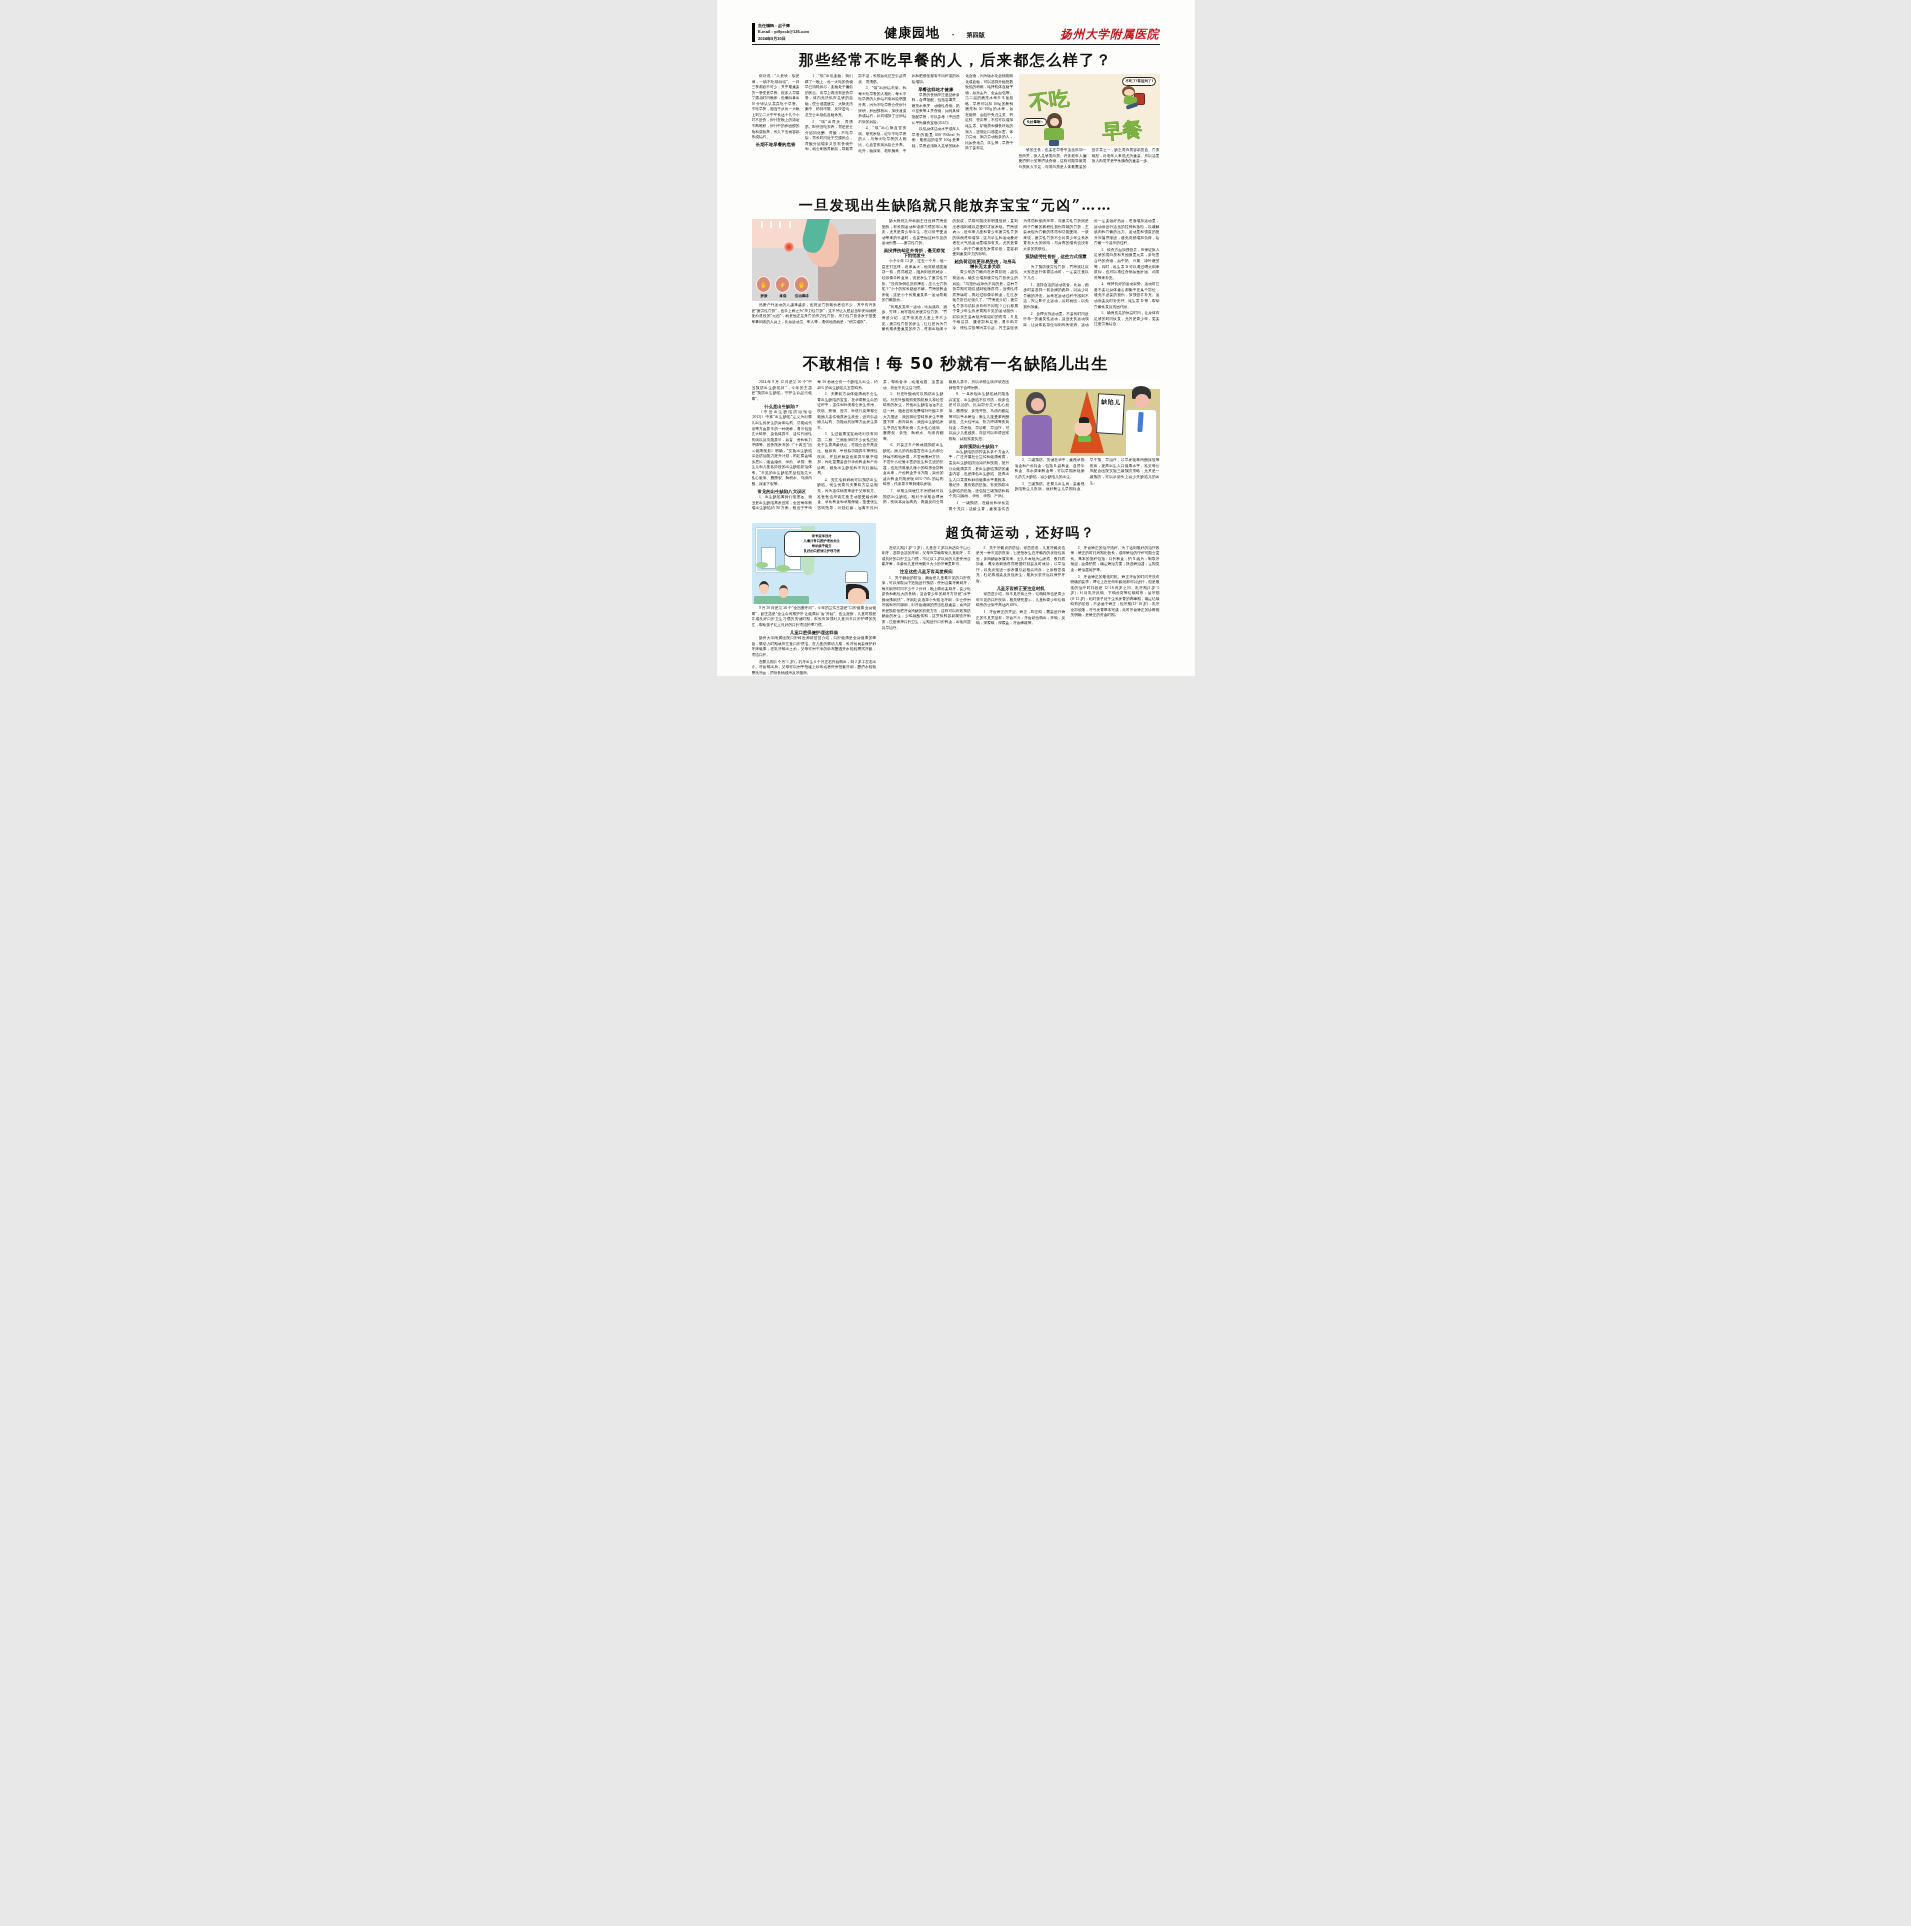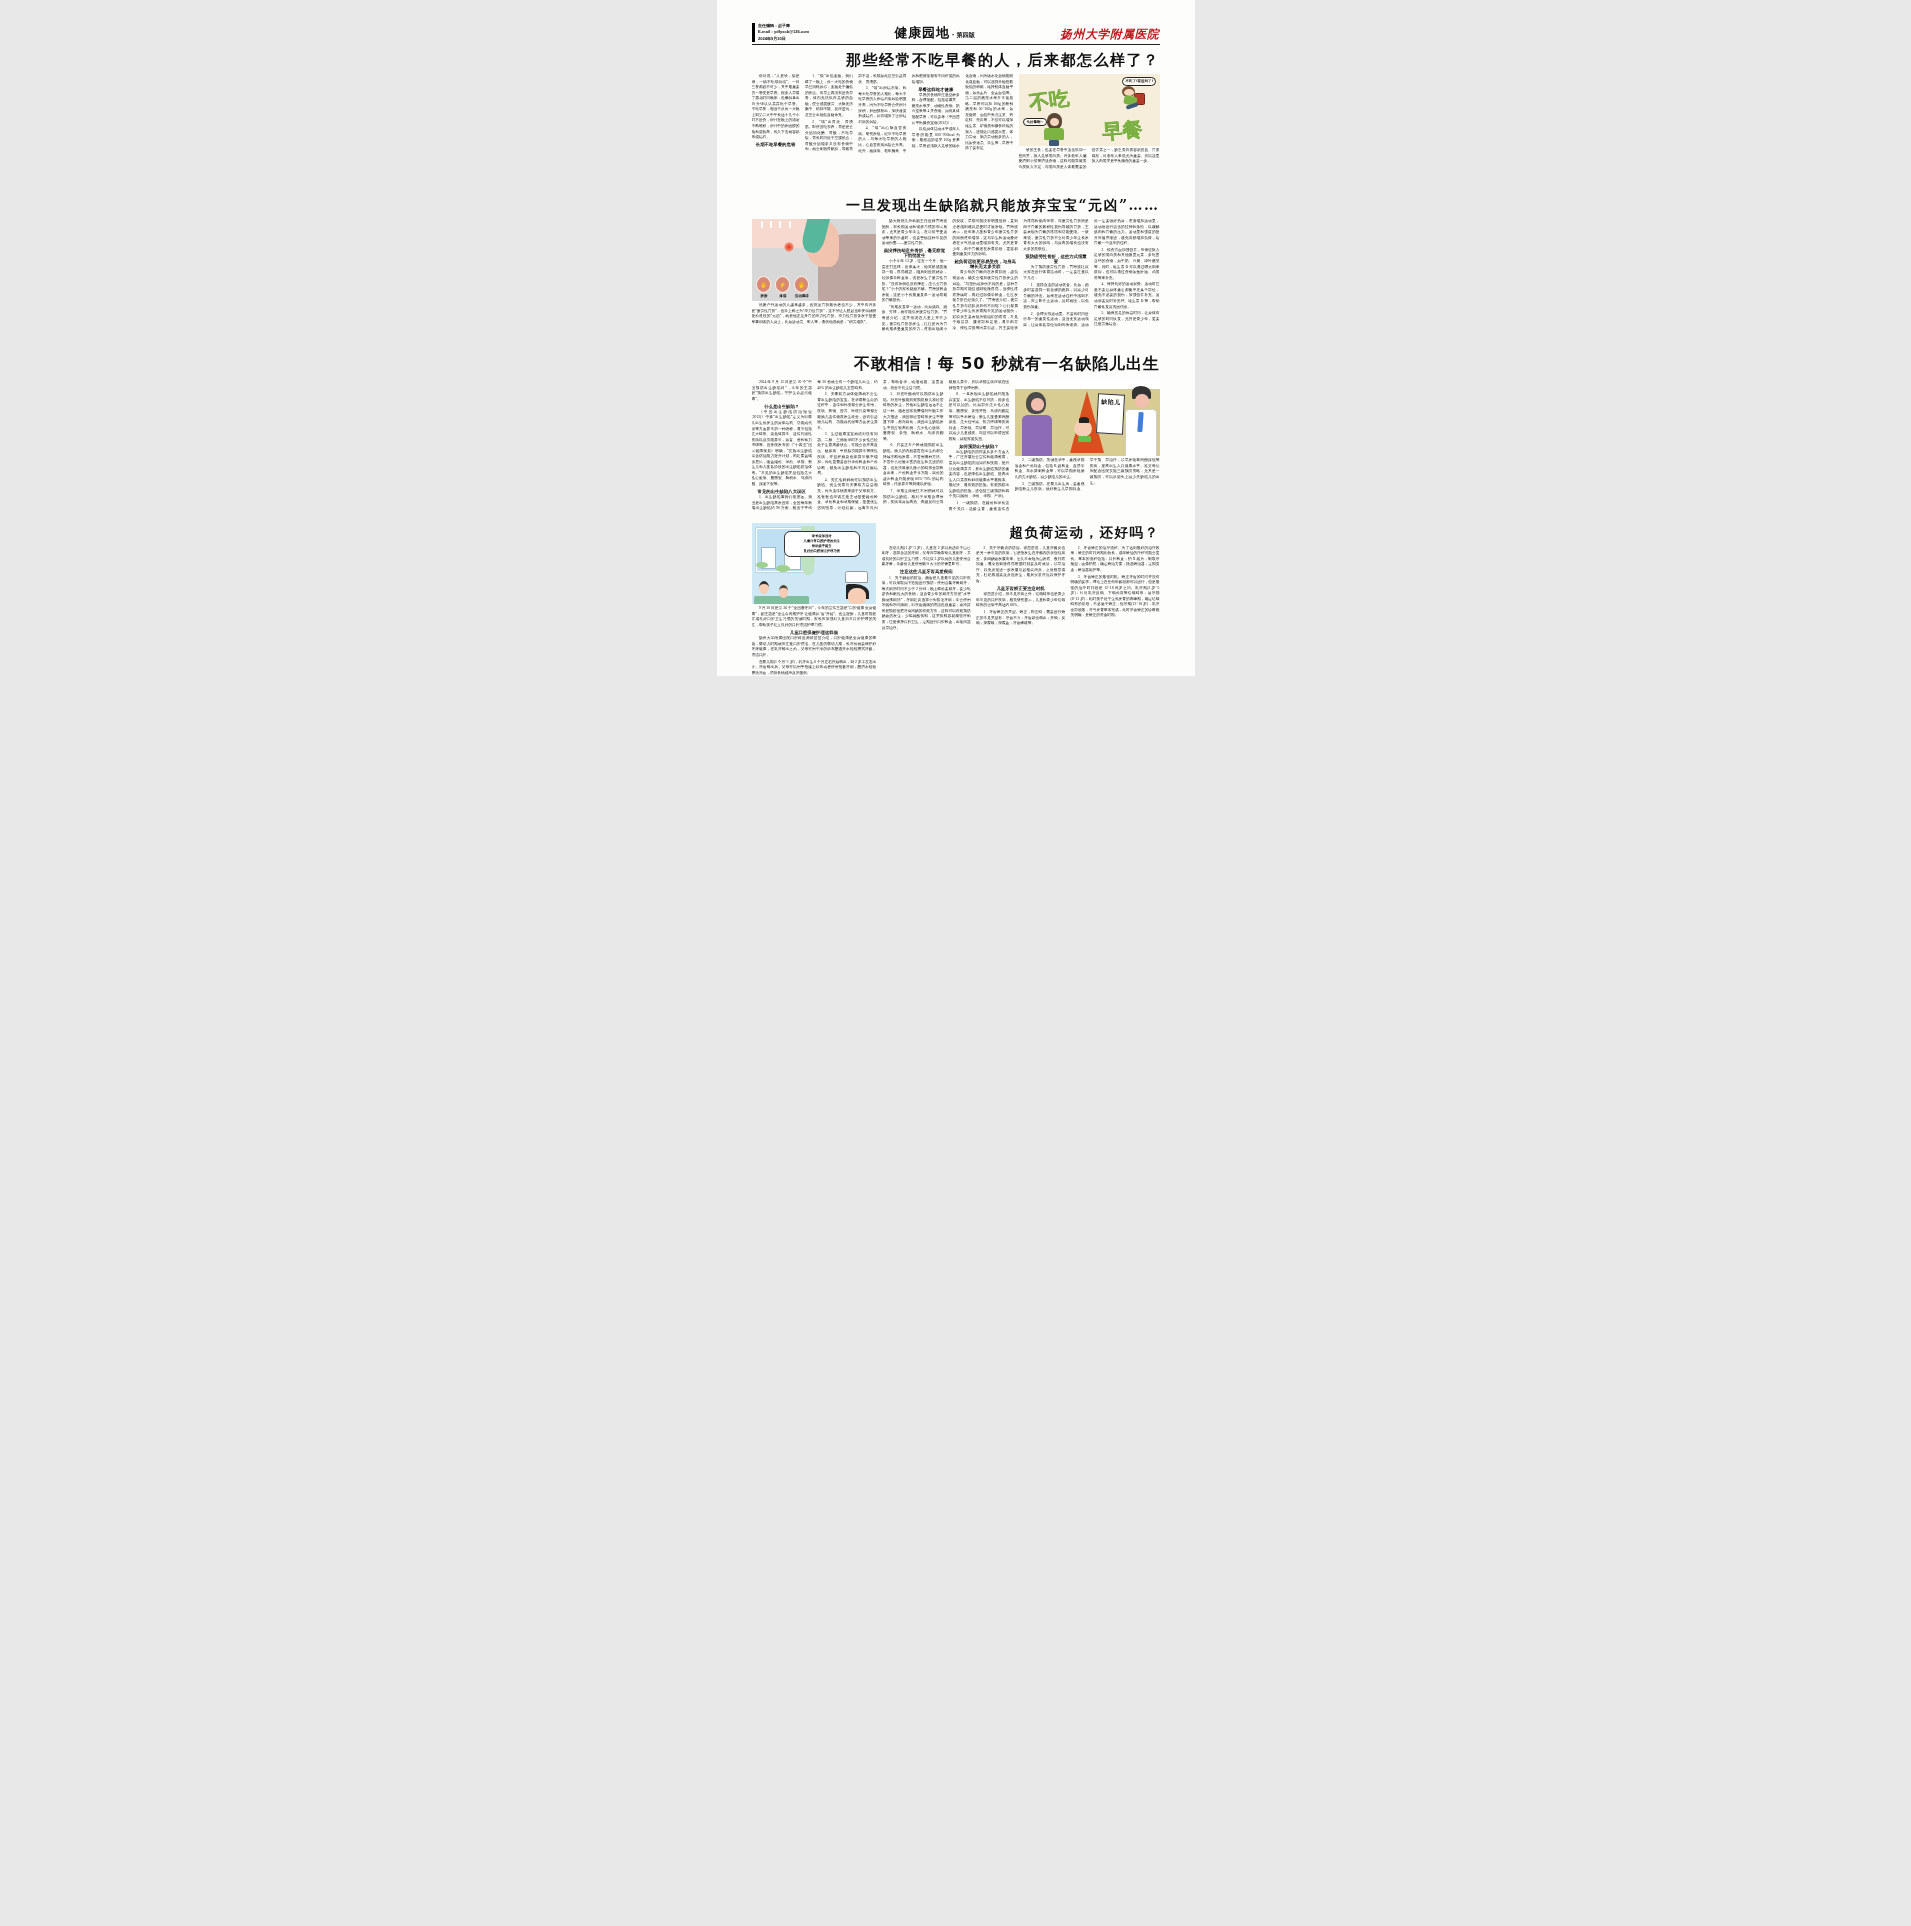--- a/index.html
+++ b/index.html
@@ -6,32 +6,32 @@
   .page{position:relative;width:478px;height:676px;margin:0 auto;background:#fdfdfc;
         font-family:"Liberation Serif","DejaVu Serif",serif;color:#111;overflow:hidden;}
   .inner{padding:17.7px 35px 0 35px;}
   
   .masthead{display:flex;align-items:flex-end;justify-content:space-between;
             border-bottom:0.8px solid #222;padding-bottom:2.3px;height:24px;}
   .mh-left{display:flex;gap:3.1px;align-items:stretch;}
   .mh-bar{width:3.5px;background:#000;}
   .mh-lines{display:flex;flex-direction:column;justify-content:space-between;
             font-family:"Liberation Sans",sans-serif;font-size:4px;font-weight:bold;line-height:1.55;}
-  .mh-center{font-weight:900;font-family:"DejaVu Sans",sans-serif;display:flex;align-items:baseline;gap:2px;}
+  .mh-center{font-weight:900;font-family:"DejaVu Sans",sans-serif;display:flex;align-items:baseline;gap:12px;}
   .mh-title{font-size:13px;letter-spacing:0.8px;}
   .mh-dot{font-size:7px;}
   .mh-edition{font-size:6.2px;font-weight:700;}
   .mh-right{color:#c3161c;font-size:11.6px;font-weight:bold;font-style:italic;
             font-family:Liberation Serif, serif;letter-spacing:0.8px;}
   
   .para{margin:0 0 1.2px 0;font-size:3.7px;line-height:1.5;text-align:justify;text-indent:2em;}
   .subhead{margin:1.5px 0 1.2px 0;font-size:4.4px;font-weight:900;text-align:center;
            font-family:"DejaVu Sans","Liberation Sans",sans-serif;}
   .cols{column-gap:5.4px;overflow:hidden;}
-  .headline{font-weight:900;text-align:right;letter-spacing:1.5px;}
+  .headline{font-weight:900;text-align:center;letter-spacing:1.5px;}
   
   .a1-headline{font-size:15px;margin:6.2px 0 3.9px 0;font-family:"DejaVu Serif",serif;}
   .a1-body{display:flex;gap:5.4px;height:116px;}
   .a1-left{width:65%;column-count:5;}
   .a1-right{width:35%;display:flex;flex-direction:column;gap:2.3px;}
   .cartoon1{position:relative;height:72px;background:#f6eeda;border-radius:1.2px;overflow:hidden;flex:none;}
   .c1-big{position:absolute;font-family:"DejaVu Sans",sans-serif;font-weight:900;color:#7cb342;
           text-shadow:0.4px 0.4px 0 #5e8f2e;}
   .c1-big1{left:10px;top:13px;font-size:20px;transform:rotate(-8deg);}
   .c1-big2{right:17.7px;bottom:2.3px;font-size:20px;transform:rotate(-4deg);}

